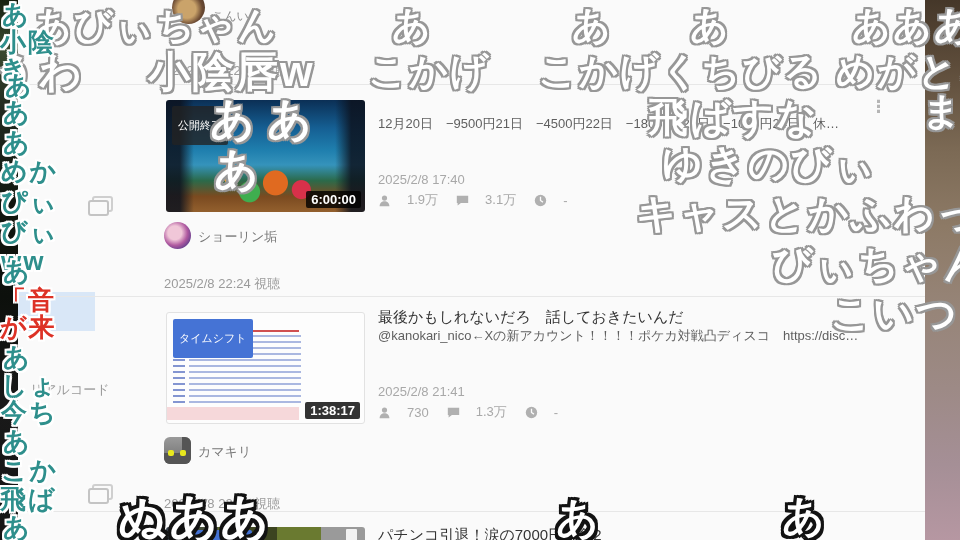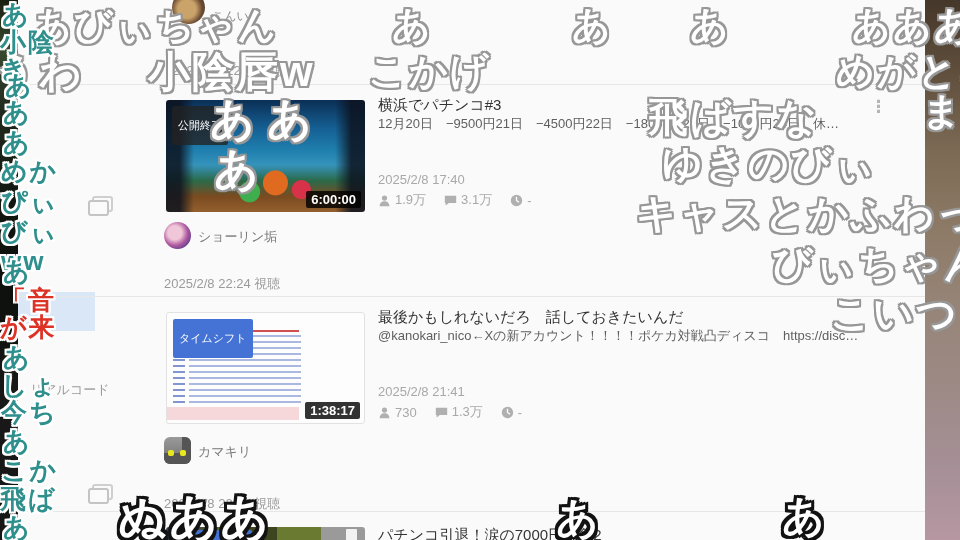--- a/index.html
+++ b/index.html
@@ -12,21 +12,21 @@
   #right-strip{left:925px;top:0;width:35px;height:540px;
     background:linear-gradient(180deg,#453729,#5d4c3a 12%,#7c6a55 28%,#8d7a66 42%,#978579 58%,#9d8a86 72%,#a58f96 86%,#b697a2 100%);}
   
   .divider{height:1px;background:#e7e7e7;left:18px;width:907px;}
   .watched{color:#9b9b9b;font-size:13px;margin-top:13px;}
   .chan-name{color:#777;font-size:13px;}
   .v-title{color:#333;font-size:15px;white-space:nowrap;}
   .v-desc{color:#5f5f5f;font-size:13px;white-space:nowrap;overflow:hidden;width:545px;}
   .v-date{color:#a8a8a8;font-size:13px;}
   .stats{display:flex;gap:18px;align-items:center;color:#a8a8a8;font-size:13px;}
-  .stat{display:flex;gap:4px;align-items:center;}
+  .stat{display:flex;gap:16px;align-items:center;}
   .stat svg{display:block;}
   .avatar{border-radius:50%;}
   .thumb{width:199px;overflow:hidden;border-radius:3px;}
   .badge{position:absolute;left:6px;top:6px;color:#fff;font-size:11px;padding:12px 6px;border-radius:2px;white-space:nowrap;}
   .badge.dark{background:rgba(35,35,35,.78);}
   .badge.blue{background:#4573d5;}
   .duration{position:absolute;right:4px;bottom:4px;color:#fff;font-size:13px;font-weight:bold;
             background:rgba(0,0,0,.8);padding:1px 5px;border-radius:2px;}
   .kebab{color:#b5b5b5;font-size:17px;font-weight:bold;line-height:9px;letter-spacing:0;}
   .copy-icon{width:22px;height:17px;}
@@ -79,21 +79,20 @@
   <div class="abs divider" style="top:84px;"></div>
 
   <div class="abs copy-icon" style="left:88px;top:196px;">
     <span class="r1"></span>
       <span class="r2"></span>
   </div>
   <div id="thumb1" class="abs thumb">
     <span class="badge dark">公開終了</span>
     <span class="duration">6:00:00</span>
   </div>
-  <div class="abs v-title" style="left:378px;top:96px;">横浜でパチンコ#3</div>
   <div class="abs v-desc" style="left:378px;top:115px;">12月20日　−9500円21日　−4500円22日　−18000円23日　−1000円24日　休…</div>
   <div class="abs v-date" style="left:378px;top:172px;text-align:center;">2025/2/8 17:40</div>
   <div class="abs stats" style="left:378px;top:191px;">
     <span class="stat">
       <svg width="13" height="13" viewBox="0 0 16 16">
           <circle cx="8" cy="5" r="3.2" fill="#b0b0b0"></circle>
           <path d="M2 15c0-3.6 2.7-6 6-6s6 2.4 6 6z" fill="#b0b0b0"></path>
         </svg>
       <span>1.9万</span>
     </span>
@@ -171,20 +170,21 @@
   <div class="abs v-title" style="left:378px;top:526px;">パチンコ引退！涙の7000円勝負2</div>
 
   <span class="cmt c-white" style="left:33px;top:6px;font-size:38px;">あびぃちゃん</span>
   <span class="cmt c-white" style="left:392px;top:6px;font-size:38px;">あ</span>
   <span class="cmt c-white" style="left:572px;top:6px;font-size:38px;">あ</span>
   <span class="cmt c-white" style="left:690px;top:6px;font-size:38px;">あ</span>
   <span class="cmt c-white" style="left:852px;top:6px;font-size:38px;">あああ</span>
   <span class="cmt c-white" style="left:-6px;top:50px;font-size:42px;">うわ</span>
   <span class="cmt c-white" style="left:148px;top:50px;font-size:42px;">小陰唇w</span>
   <span class="cmt c-white" style="left:368px;top:52px;font-size:38px;">こかげ</span>
+  <span class="cmt c-white" style="left:538px;top:52px;font-size:38px;">こかげくちびる</span>
   <span class="cmt c-white" style="left:836px;top:52px;font-size:38px;">めがとろ</span>
   <span class="cmt c-white" style="left:922px;top:92px;font-size:38px;">まあ</span>
   <span class="cmt c-white" style="left:648px;top:96px;font-size:40px;">飛ばすな</span>
   <span class="cmt c-white" style="left:662px;top:142px;font-size:40px;">ゆきのびぃ</span>
   <span class="cmt c-white" style="left:636px;top:192px;font-size:40px;">キャスとかふわっち</span>
   <span class="cmt c-white" style="left:772px;top:242px;font-size:40px;">びぃちゃん</span>
   <span class="cmt c-white" style="left:830px;top:292px;font-size:40px;">こいつ、</span>
   <span class="cmt c-white" style="left:210px;top:96px;font-size:44px;letter-spacing:12px;">ああ</span>
   <span class="cmt c-white" style="left:214px;top:146px;font-size:44px;">あ</span>
   <span class="cmt c-black" style="left:118px;top:492px;font-size:48px;">ぬああ</span>

